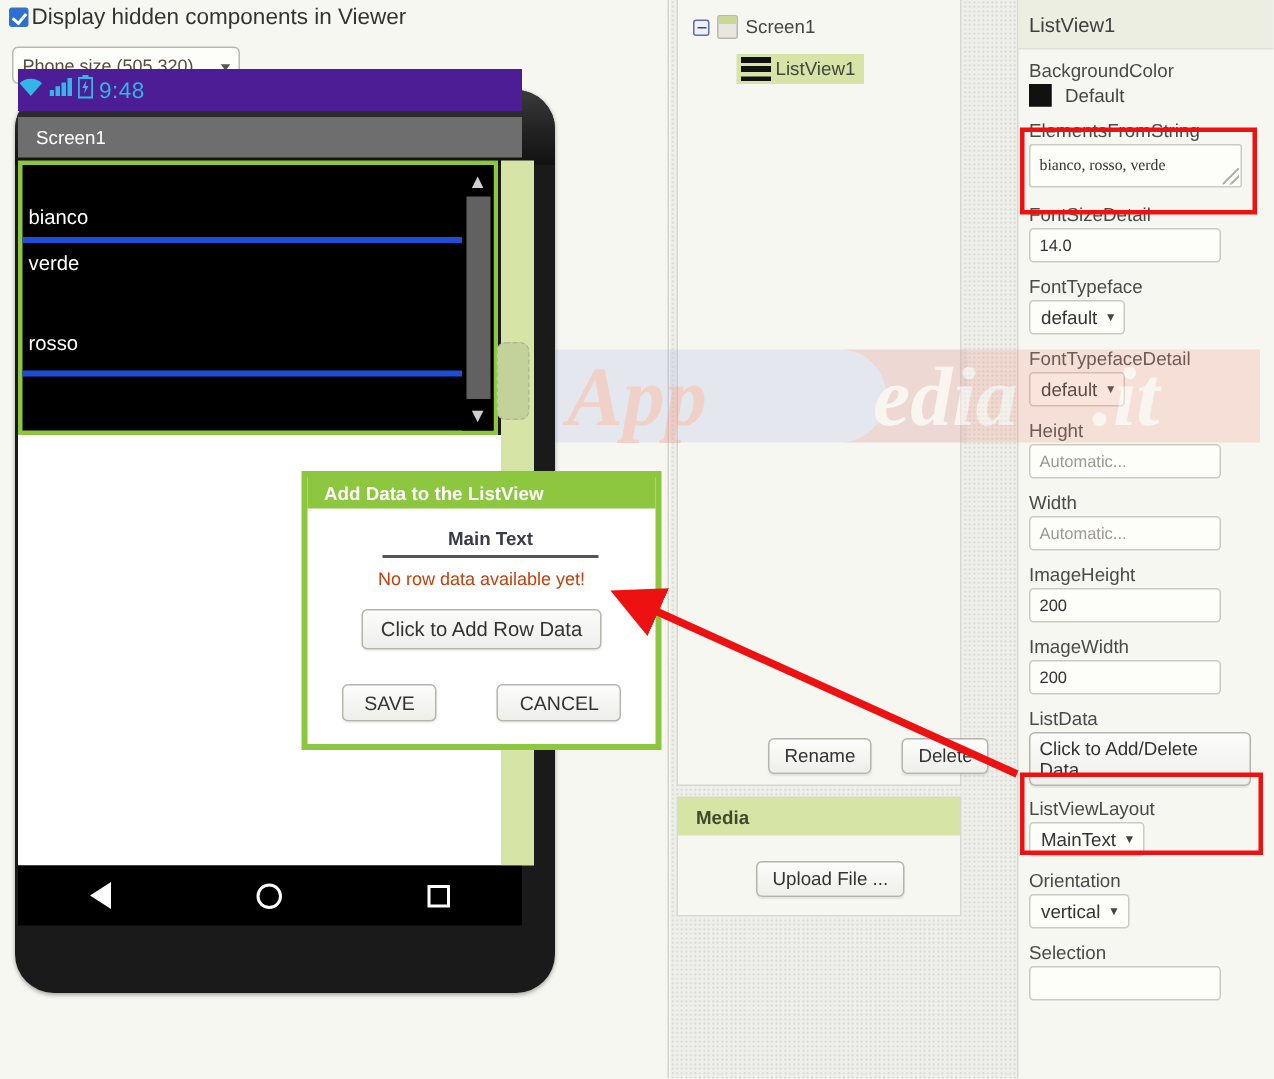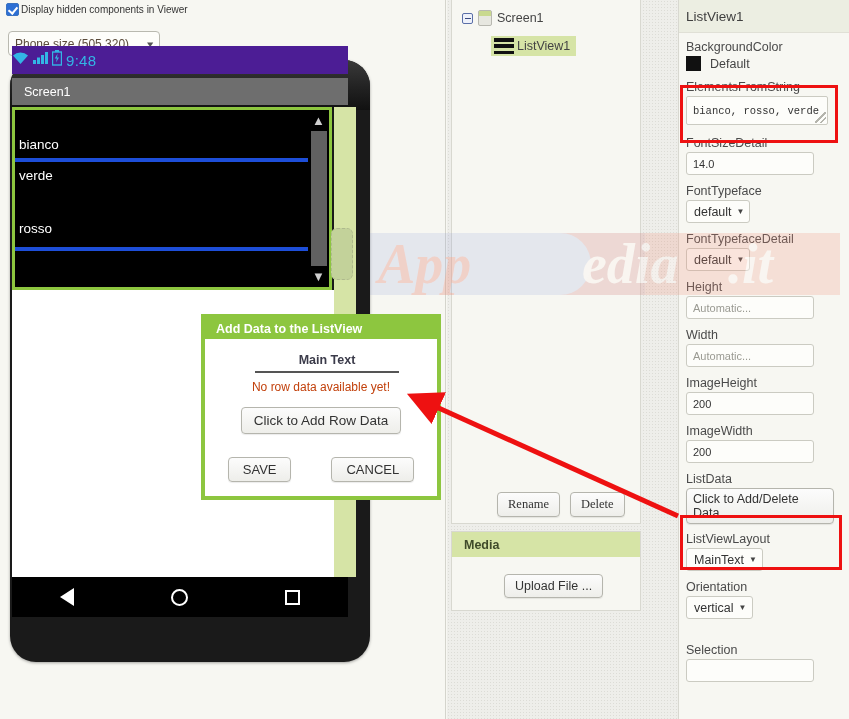--- a/index.html
+++ b/index.html
@@ -23,21 +23,21 @@
     position:absolute; left:6px; top:3px; display:flex; align-items:center; gap:2px;
   }
   #hidden-comp-row .cb {
     width:13px;height:13px;border:1px solid #3a72c0;background:#2d6fd4;border-radius:2px;
     position:relative; display:inline-block; flex:none;
   }
   #hidden-comp-row .cb:after{
     content:""; position:absolute; left:3px; top:1px; width:4px;height:7px;
     border:solid #fff; border-width:0 2px 2px 0; transform:rotate(40deg);
   }
-  #hidden-comp-row .lbl { font-size:10px; color:#333; }
+  #hidden-comp-row .lbl { font-size:15px; color:#333; }
 
   #phone-size-select {
     position:absolute; left:8px; top:31px; width:152px; height:25px;
     border:1px solid #b9b9b0; border-radius:4px; background:#fdfdfa;
     display:flex; align-items:center; padding:0 6px;
     font-size:12px; color:#5a4a3a;
   }
   #phone-size-select .caret {
     margin-left:auto; font-size:9px; color:#555; transform:scaleX(1.4);
   }
@@ -169,21 +169,21 @@
      position:relative; flex:none; }
   .screen-ico:before{content:"";position:absolute;left:0;top:0;right:0;height:5px;background:#c9d98f;}
   .tree-lbl { font-size:12.5px; color:#444; }
   #tree-listview {
     position:absolute; left:39px; top:36px; background:#d6e4a6;
     display:flex; align-items:center; gap:3px; padding:2px 6px 2px 3px;
   }
   .lv-ico { width:20px;height:16px; flex:none; display:flex;flex-direction:column;justify-content:space-between; }
   .lv-ico i { display:block; height:3.5px; background:#111; }
   #rename-delete {
-    position:absolute; left:45px; top:492px; display:flex; gap:10px;font-family:Liberation Serif, serif;
+    position:absolute; left:60px; top:492px; display:flex; gap:20px;
   }
   #rename-delete .btn { font-size:12.5px; padding:4px 10px; }
   #media-box {
     position:absolute; left:4px; top:531px; width:190px; height:80px;
     background:#f7f7f2; border:1px solid #d8d8d0;
   }
   #media-head {
     height:25px; background:#d6e4a6; color:#3f4a2a; font-weight:bold; font-size:12.5px;
     display:flex; align-items:center; padding-left:12px;
   }
@@ -213,21 +213,21 @@
     font-size:12.5px; color:#333; padding:2px 5px 2px 7px; height:23px;
   }
   .prop-select .car { font-size:8px; color:#444; }
   .color-row { display:flex; align-items:center; gap:9px; margin-top:2px; }
   .swatch { width:15px;height:15px;background:#111; border:1px solid #111; }
   .color-name { font-size:12.5px; color:#444; }
 
   #efs-input {
     width:142px; height:29px; border:1px solid #cbcbc2; border-radius:2px;
     background:#fdfdfa; position:relative;
-    font-family:Liberation Mono, monospace; font-size:10.5px; color:#333;
+    font-family:Liberation Serif, serif; font-size:10.5px; color:#333;
     display:flex; align-items:center; padding-left:6px;
   }
   #efs-input .grip {
     position:absolute; right:1px; bottom:1px; width:11px; height:11px;
     background:
       linear-gradient(135deg, transparent 45%, #b5b5ad 45%, #b5b5ad 55%, transparent 55%),
       linear-gradient(135deg, transparent 70%, #b5b5ad 70%, #b5b5ad 80%, transparent 80%);
   }
   #listdata-btn { font-size:12.5px; padding:3px 6px; width:148px; }
 
@@ -440,21 +440,21 @@
   </div>
 
   <div class="prop" style="margin-top:9px;">
     <div class="prop-label">Orientation</div>
     <div class="prop-select">
       <span>vertical</span>
       <span class="car">▼</span>
     </div>
   </div>
 
-  <div class="prop" style="margin-top:24px;">
+  <div class="prop" style="margin-top:9px;">
     <div class="prop-label">Selection</div>
     <div class="prop-input">
       <span></span>
     </div>
   </div>
 </div>
 
 <div id="watermark">
   <svg width="470" height="78" viewBox="0 0 470 78">
     <rect x="0" y="6" width="275" height="62" fill="#8c9ad6" opacity=".42"></rect>

